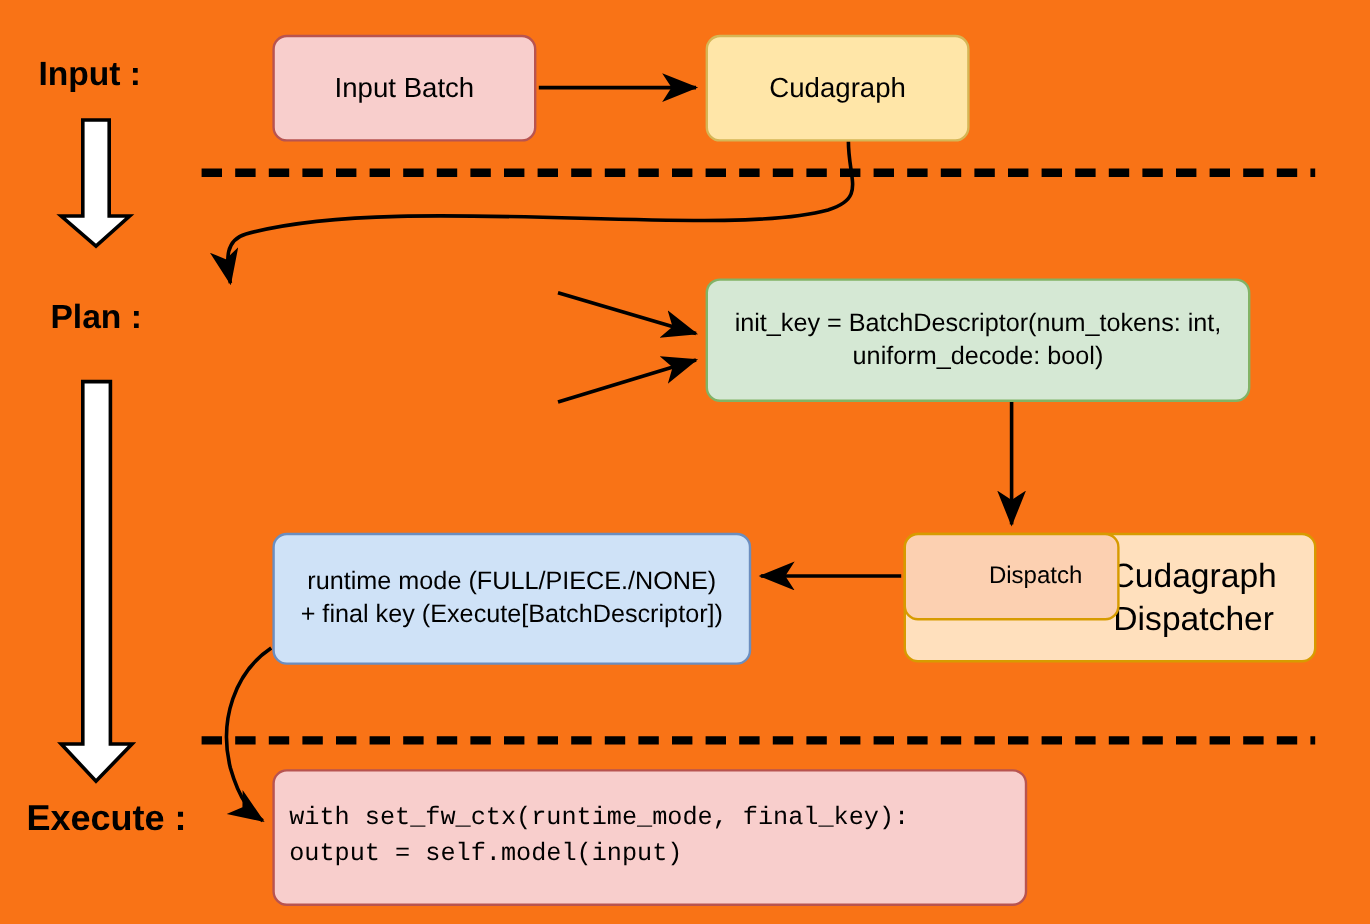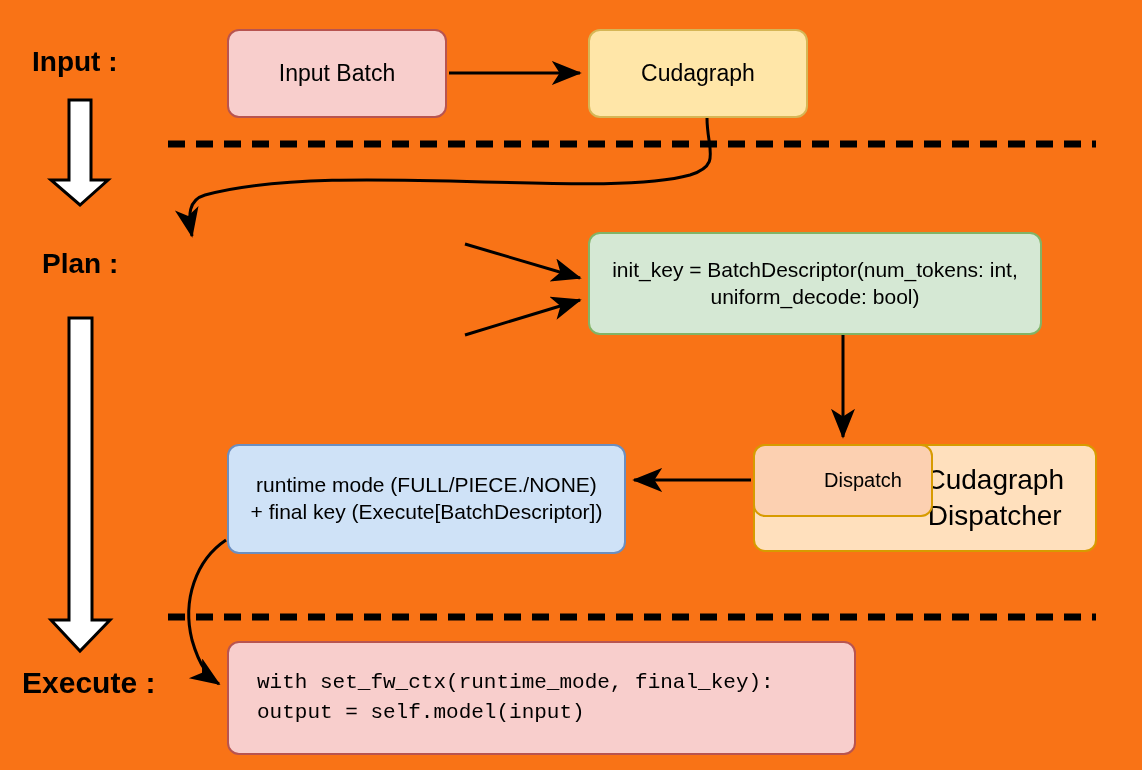--- a/index.html
+++ b/index.html
@@ -90,21 +90,21 @@
     background: #cfe2f7; border-color: #6c8ebf;
     font-size: 21px;
   }
   #node-execute-code {
     left: 227px; top: 641px; width: 629px; height: 114px;
     background: #f8cecc; border-color: #b85450;
     font-family: "Liberation Mono", "DejaVu Sans Mono", monospace;
     font-size: 21px;
     text-align: left;
     justify-content: flex-start;
-    padding-left: 28px;
+    padding-left: 12px;
     line-height: 1.45;
   }
 
   
   #label-input   { left: 32px;  top: 46px;  font-size: 28px; }
   #label-plan    { left: 42px;  top: 232px; font-size: 28px; margin-top: 16px; }
   #label-execute { left: 22px;  top: 666px; font-size: 30px; }
 </style>
 </head>
 <body>

